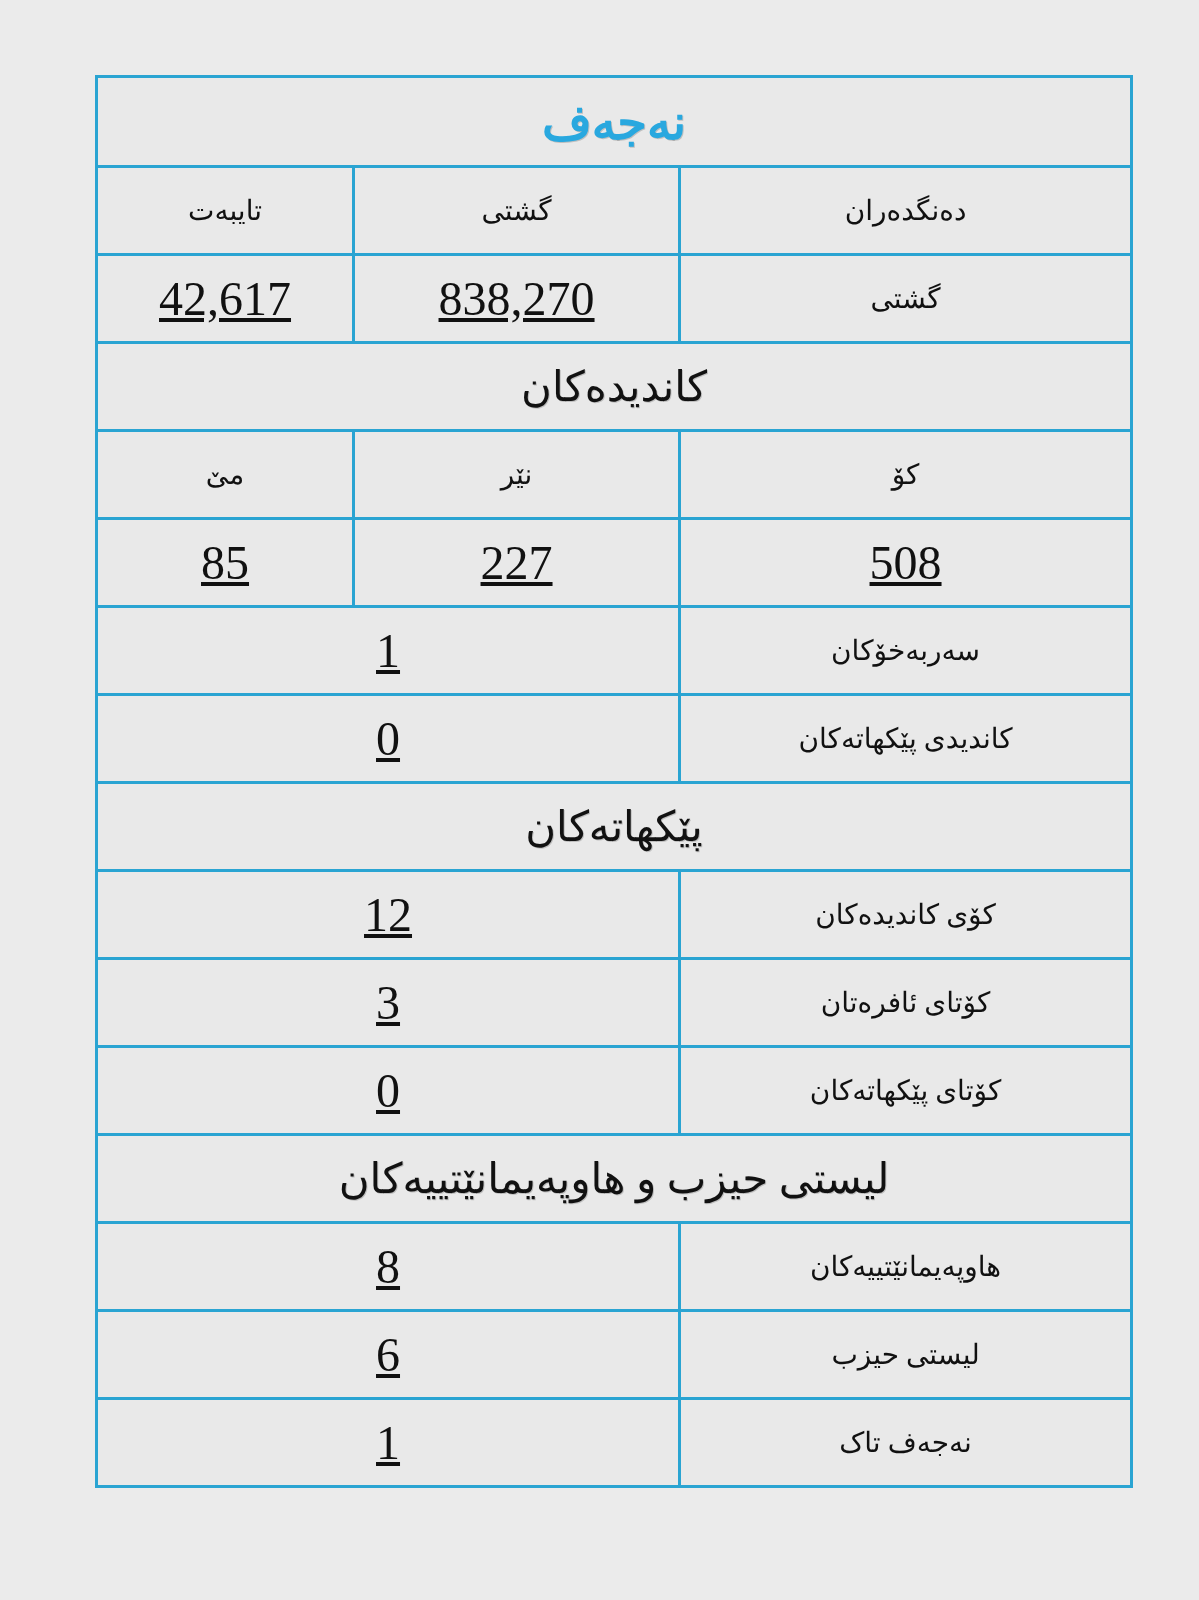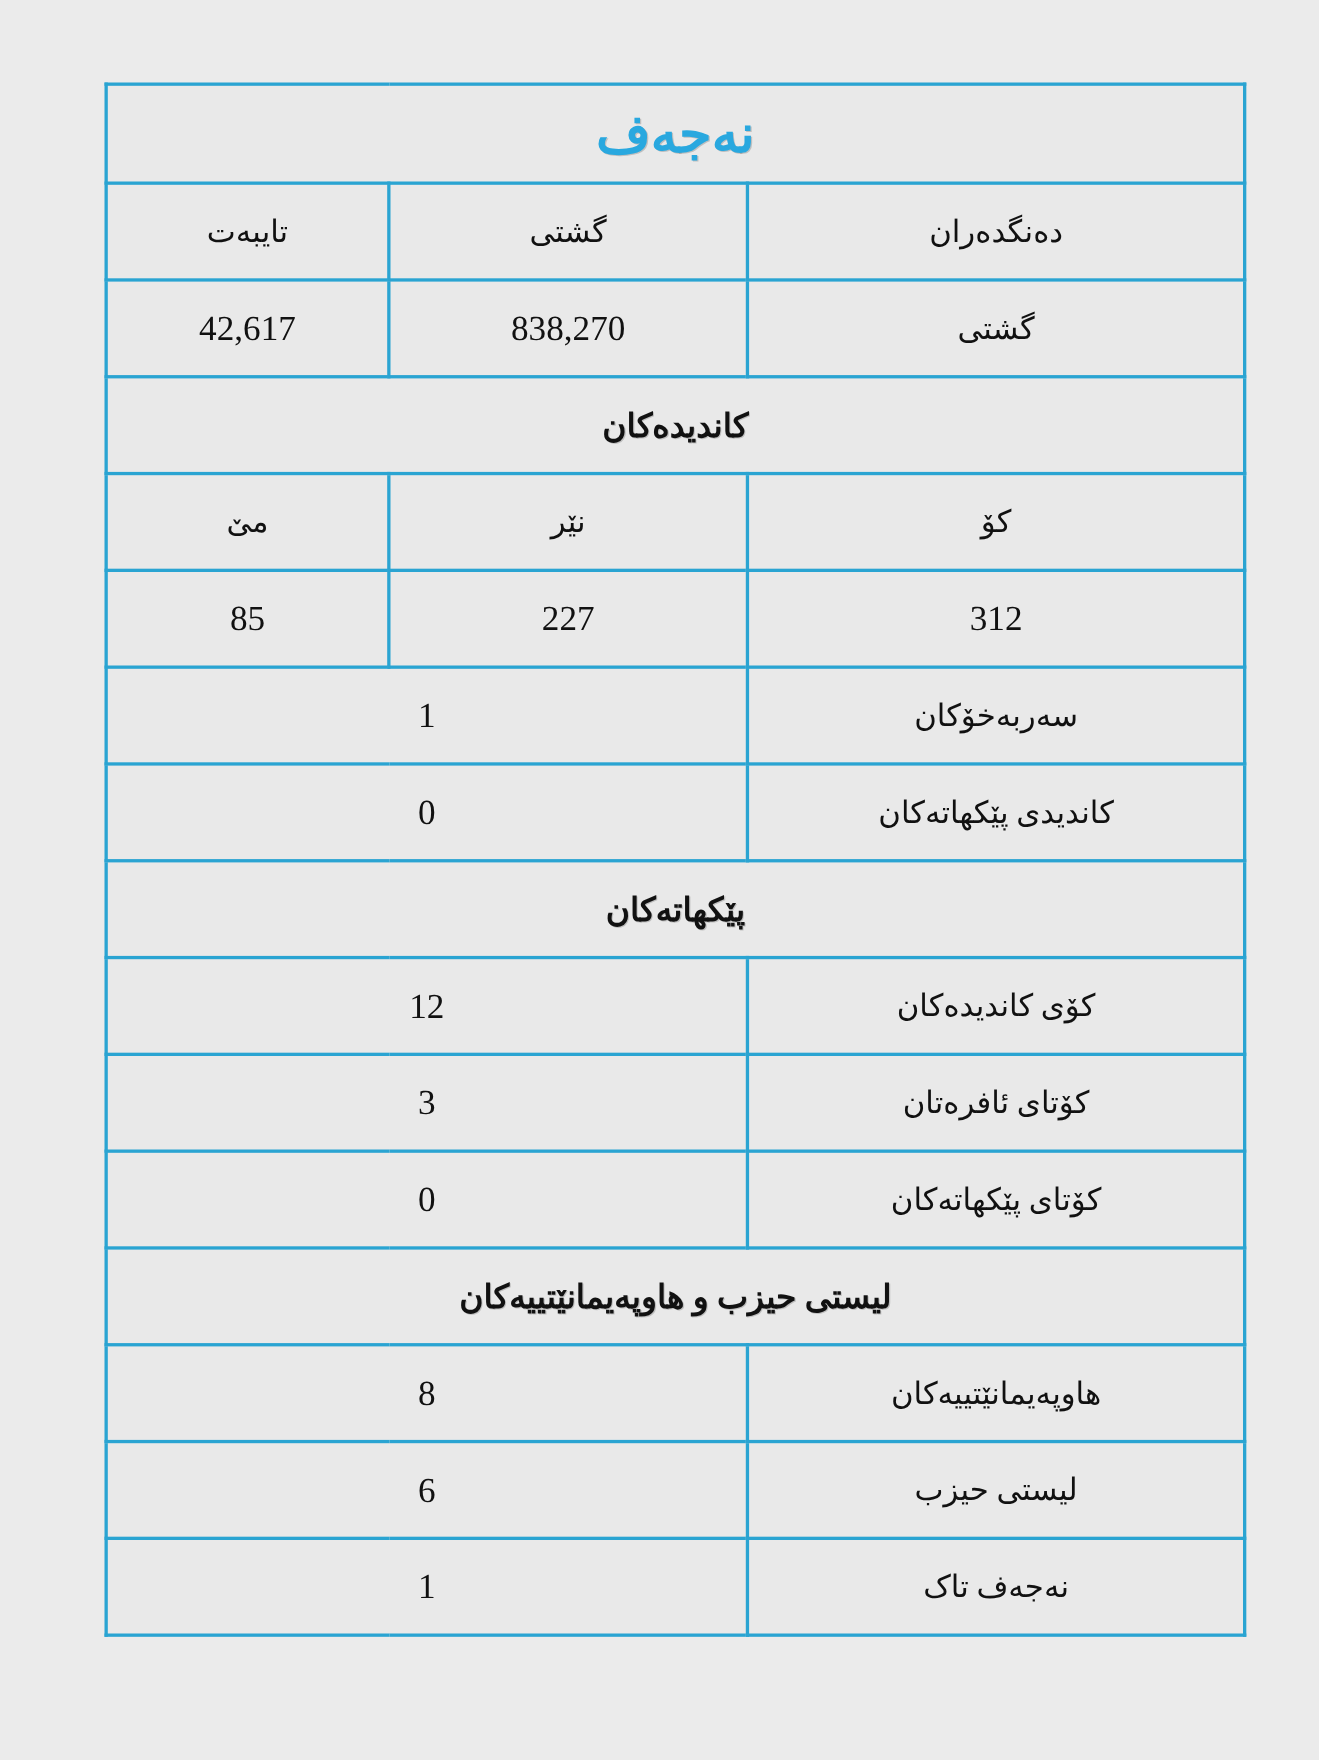--- a/index.html
+++ b/index.html
@@ -32,30 +32,31 @@
   }
   tr.r { height: 88px; }
   tr.r-title { height: 90px; }
   .title-cell {
     color: #29a8df;
     font-weight: bold;
     font-size: 48px;
     text-shadow: 1px 1px 0 rgba(0,0,0,0.18);
   }
   .section-cell {
-    font-weight: bold;
-    font-size: 30px;
+    font-weight: normal;
+    font-size: 42px;
     text-shadow: 1px 1px 0 rgba(0,0,0,0.18);
   }
   .lbl {
     font-size: 28px;
   }
   .num {
-    font-size: 32px;
+    font-size: 48px;
     direction: ltr;
+    text-decoration: underline;
   }
 </style>
 </head>
 <body>
 
 <div class="table-wrap">
   <table class="results">
     <colgroup>
       <col style="width:452px">
       <col style="width:326px">
@@ -83,21 +84,21 @@
       <td colspan="3" class="section-cell">کاندیدەکان</td>
     </tr>
 
     <tr class="r">
       <td class="lbl">کۆ</td>
       <td class="lbl">نێر</td>
       <td class="lbl">مێ</td>
     </tr>
 
     <tr class="r">
-      <td class="num">312</td>
+      <td class="num">508</td>
       <td class="num">227</td>
       <td class="num">85</td>
     </tr>
 
     <tr class="r">
       <td class="lbl">سەربەخۆکان</td>
       <td colspan="2" class="num">1</td>
     </tr>
 
     <tr class="r">

